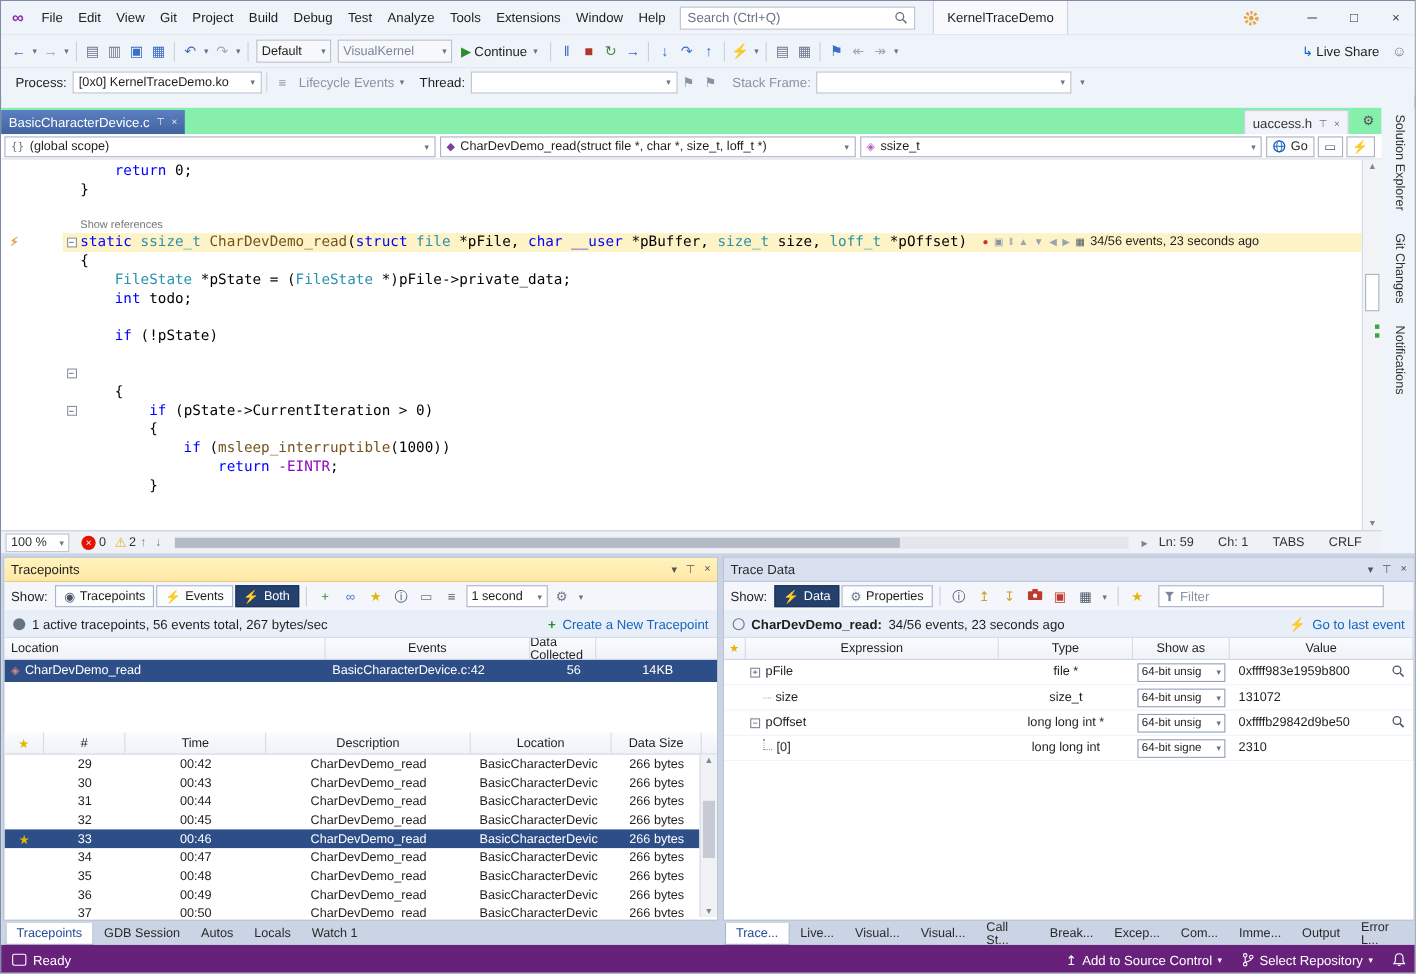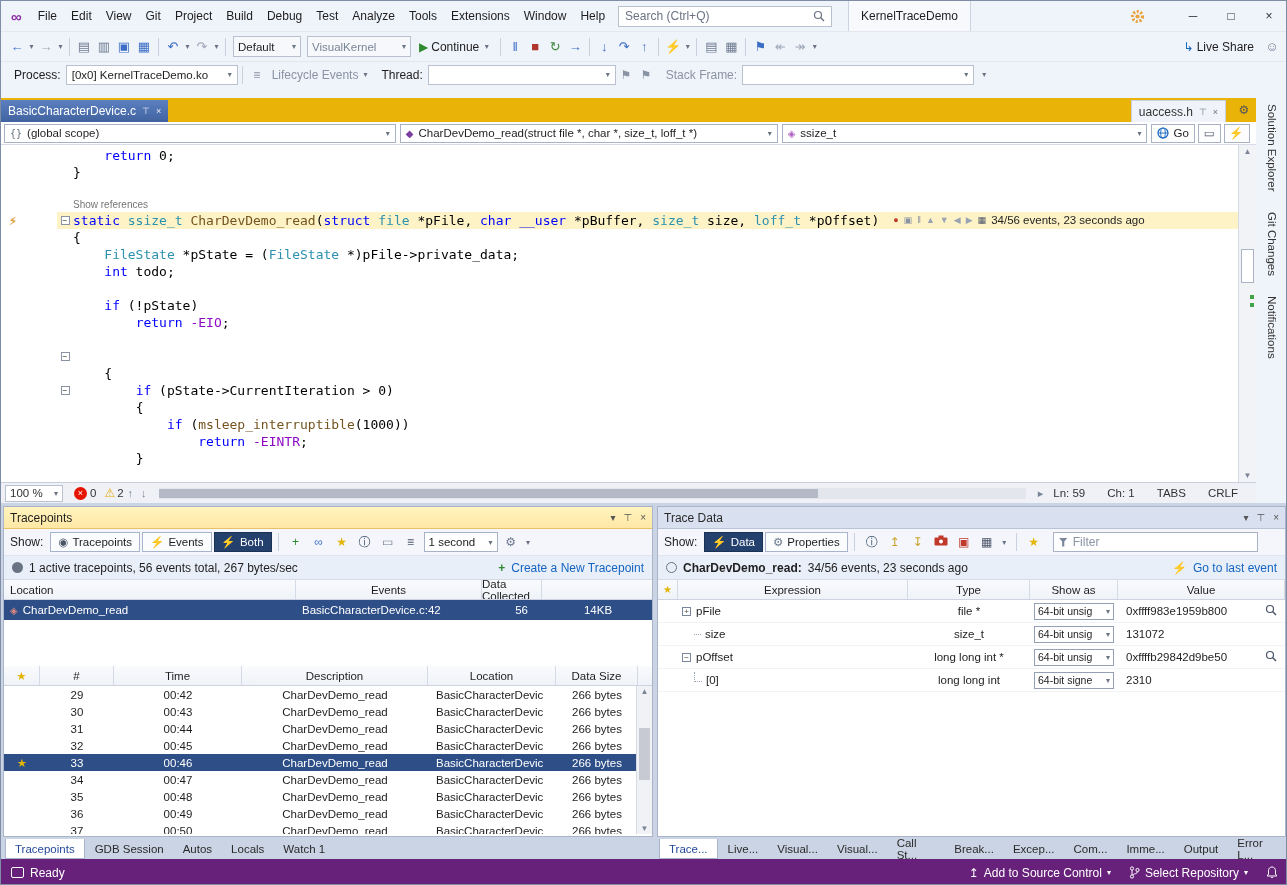--- a/index.html
+++ b/index.html
@@ -31,21 +31,21 @@
   .tb-label { margin:0 3px; }
 
   
   .processbar { position:absolute; left:0; top:60px; width:1287px; height:26px; display:flex; align-items:center; padding:0 8px; background:#EFF3FA; border-top:1px solid #E2E7F0; }
   .pb-label { margin:0 5px; }
   .pb-label.muted, .muted { color:#8A93A4; }
   .pb-combo { height:20px; background:#fff; border:1px solid #B9C1D0; display:flex; align-items:center; justify-content:space-between; padding:0 5px; font-size:11.5px; }
 
   
   .editor-region { position:absolute; left:0; top:97px; width:1255px; height:405px; display:flex; flex-direction:column; background:#fff; }
-  .doc-tabs { height:24px; display:flex; align-items:flex-end; background:#eab308;justify-content:flex-end; }
+  .doc-tabs { height:24px; display:flex; align-items:flex-end; background:#86efac;justify-content:flex-end; }
   .doc-tab { height:22px; display:flex; align-items:center; padding:0 7px; font-size:12px; }
   .doc-tab.active { background:linear-gradient(#5B7FC0,#41639F); color:#fff; }
   .doc-tab.active .tabicon { color:#E8ECF5; }
   .doc-tab.inactive { background:#F0F3F9; border:1px solid #C9D0DE; border-bottom:none; color:#333; margin-right:6px; }
   .tabicon { font-size:9px; margin-left:6px; color:#6A7383; }
   .tab-gear { width:24px; text-align:center; color:#555; font-size:12px; align-self:center; }
 
   .navbar { height:23px; display:flex; align-items:center; background:#fff; border-bottom:1px solid #D8DCE6; padding:2px 3px; }
   .nav-combo { height:19px; background:#fff; border:1px solid #A8B2C4; display:flex; align-items:center; padding:0 5px; margin-right:4px; font-size:11.5px; overflow:hidden; white-space:nowrap; }
   .nav-combo .nc-text { flex:1; overflow:hidden; }
@@ -315,21 +315,20 @@
           <div class="cl"><span class="cg"></span><span class="crest"><span class="cf"></span><span><span>    </span><span class="tk-k">return</span><span class="tk-p"> 0;</span></span></span></div>
           <div class="cl"><span class="cg"></span><span class="crest"><span class="cf"></span><span><span class="tk-p">}</span></span></span></div>
           <div class="cl"><span class="cg"></span><span class="crest"><span class="cf"></span></span></div>
           <div class="cl lens-row"><span class="cg"></span><span class="crest"><span class="cf"></span><span class="lens">Show references</span></span></div>
           <div class="cl hl"><span class="cg"><span class="bolt">⚡</span></span><span class="crest"><span class="cf"><span class="foldbox">−</span></span><span><span class="tk-k">static</span><span class="tk-p"> </span><span class="tk-t">ssize_t</span><span class="tk-p"> </span><span class="tk-f">CharDevDemo_read</span><span class="tk-p">(</span><span class="tk-k">struct</span><span class="tk-p"> </span><span class="tk-t">file</span><span class="tk-p"> *pFile, </span><span class="tk-k">char</span><span class="tk-p"> </span><span class="tk-k">__user</span><span class="tk-p"> *pBuffer, </span><span class="tk-t">size_t</span><span class="tk-p"> size, </span><span class="tk-t">loff_t</span><span class="tk-p"> *pOffset)</span></span><span class="annot"><span class="ai" style="color: rgb(192, 57, 43);">●</span><span class="ai" style="color: rgb(138, 147, 164);">▣</span><span class="ai" style="color: rgb(138, 147, 164);">‖</span><span class="ai" style="color: rgb(154, 163, 178);">▲</span><span class="ai" style="color: rgb(154, 163, 178);">▼</span><span class="ai" style="color: rgb(154, 163, 178);">◀</span><span class="ai" style="color: rgb(154, 163, 178);">▶</span><span class="ai" style="color: rgb(74, 85, 104);">▦</span><span>34/56 events, 23 seconds ago</span></span></span></div>
           <div class="cl"><span class="cg"></span><span class="crest"><span class="cf"></span><span><span class="tk-p">{</span></span></span></div>
           <div class="cl"><span class="cg"></span><span class="crest"><span class="cf"></span><span><span>    </span><span class="tk-t">FileState</span><span class="tk-p"> *pState = (</span><span class="tk-t">FileState</span><span class="tk-p"> *)pFile-&gt;private_data;</span></span></span></div>
           <div class="cl"><span class="cg"></span><span class="crest"><span class="cf"></span><span><span>    </span><span class="tk-k">int</span><span class="tk-p"> todo;</span></span></span></div>
           <div class="cl"><span class="cg"></span><span class="crest"><span class="cf"></span></span></div>
           <div class="cl"><span class="cg"></span><span class="crest"><span class="cf"></span><span><span>    </span><span class="tk-k">if</span><span class="tk-p"> (!pState)</span></span></span></div>
-          <div class="cl"><span class="cg"></span><span class="crest"><span class="cf"></span><span><span>        </span><span class="tk-k">return</span><span class="tk-p"> </span><span class="tk-m">-EIO</span><span class="tk-p">;</span></span></span></div>
           <div class="cl"><span class="cg"></span><span class="crest"><span class="cf"></span></span></div>
           <div class="cl"><span class="cg"></span><span class="crest"><span class="cf"><span class="foldbox">−</span></span></span></div>
           <div class="cl"><span class="cg"></span><span class="crest"><span class="cf"></span><span><span>    </span><span class="tk-p">{</span></span></span></div>
           <div class="cl"><span class="cg"></span><span class="crest"><span class="cf"><span class="foldbox">−</span></span><span><span>        </span><span class="tk-k">if</span><span class="tk-p"> (pState-&gt;CurrentIteration &gt; 0)</span></span></span></div>
           <div class="cl"><span class="cg"></span><span class="crest"><span class="cf"></span><span><span>        </span><span class="tk-p">{</span></span></span></div>
           <div class="cl"><span class="cg"></span><span class="crest"><span class="cf"></span><span><span>            </span><span class="tk-k">if</span><span class="tk-p"> (</span><span class="tk-f">msleep_interruptible</span><span class="tk-p">(1000))</span></span></span></div>
           <div class="cl"><span class="cg"></span><span class="crest"><span class="cf"></span><span><span>                </span><span class="tk-k">return</span><span class="tk-p"> </span><span class="tk-m">-EINTR</span><span class="tk-p">;</span></span></span></div>
           <div class="cl"><span class="cg"></span><span class="crest"><span class="cf"></span><span><span>        </span><span class="tk-p">}</span></span></span></div>
           <div class="cl"><span class="cg"></span><span class="crest"><span class="cf"></span></span></div>
         </div>

